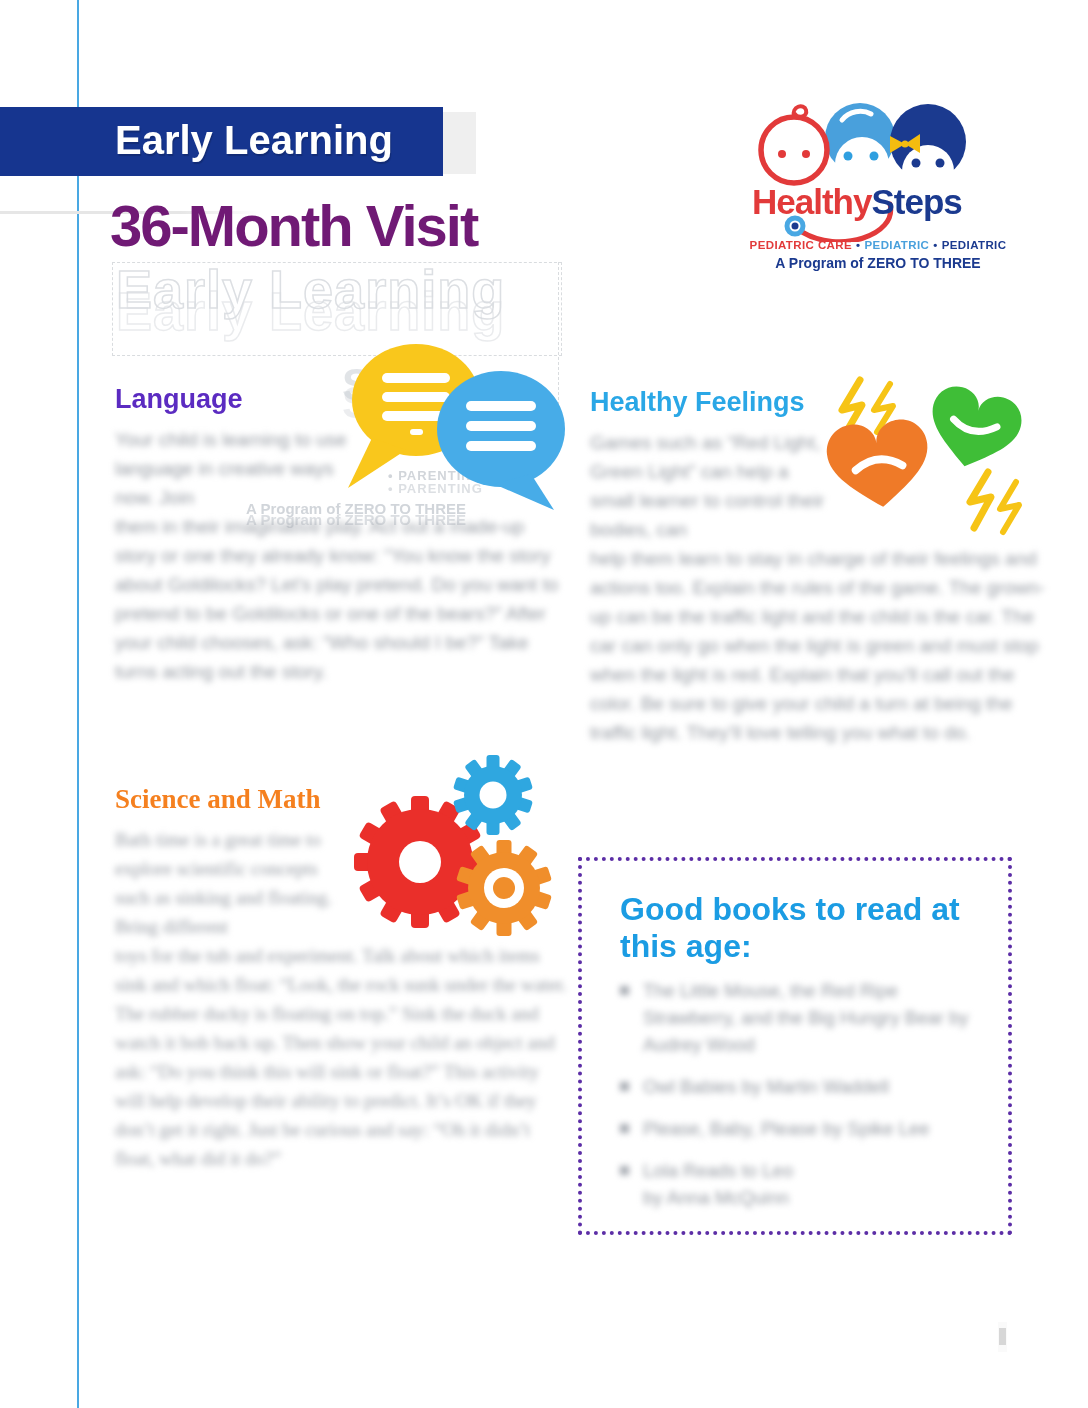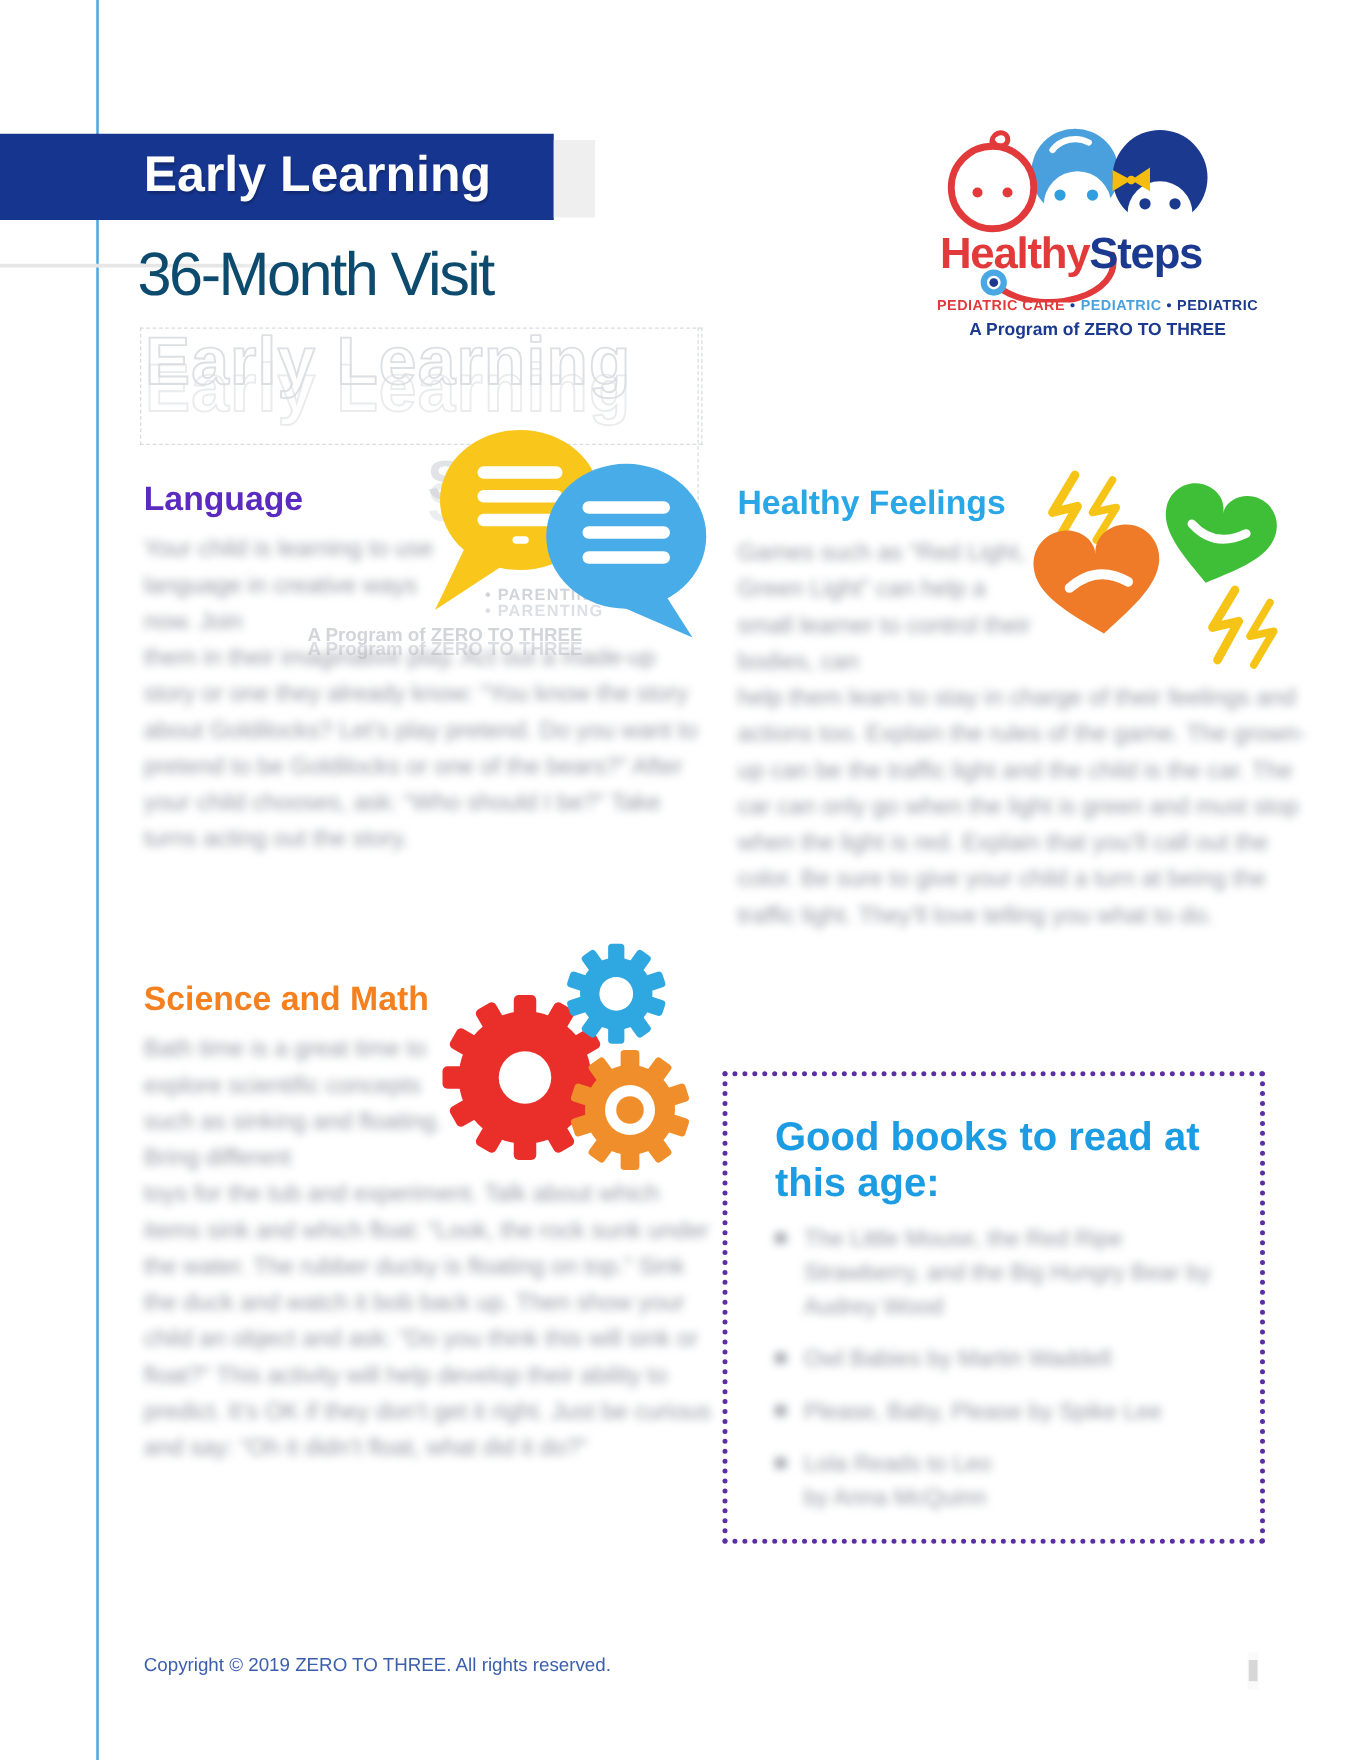--- a/index.html
+++ b/index.html
@@ -5,22 +5,22 @@
   html,body{margin:0;padding:0;background:#ffffff;}
   .page{position:relative;width:1088px;height:1408px;background:#fff;overflow:hidden;
         font-family:"Liberation Sans", sans-serif;}
   .vrule{position:absolute;left:77px;top:0;width:2px;height:1408px;background:#49a8e3;}
   .hrule{position:absolute;left:0;top:211px;width:258px;height:3px;
          background:linear-gradient(to right,#e6e6e6 70%,rgba(230,230,230,0));}
   .banner{position:absolute;left:0;top:107px;width:443px;height:69px;background:#16358f;}
   .banner span{position:absolute;left:115px;top:11px;font-size:40px;font-weight:bold;color:#fff;
                letter-spacing:0px;text-shadow:1px 2px 1px rgba(0,0,0,0.18);}
   .banner-ghost{position:absolute;left:443px;top:112px;width:33px;height:62px;background:#efefef;}
-  .page-title{position:absolute;left:110px;top:192px;font-size:49px;font-weight:normal;
-              color:#0c4a6e;letter-spacing:-2px;}
+  .page-title{position:absolute;left:110px;top:192px;font-size:58px;font-weight:bold;
+              color:#701a75;letter-spacing:-2px;}
   
   .wm{position:absolute;left:116px;font-size:54px;font-weight:bold;letter-spacing:1px;
       color:rgba(255,255,255,0);-webkit-text-stroke:1.5px #d9dce0;opacity:.9;}
   .wm.a{top:258px;} .wm.b{top:280px;opacity:.55;}
   .dash-box{position:absolute;left:112px;top:262px;width:448px;height:92px;
             border:1px dashed #d9dcdf;}
   .dash-v{position:absolute;left:558px;top:262px;width:0;height:178px;border-left:1px dashed #d9dcdf;}
   .ghost-steps{position:absolute;left:342px;top:360px;font-size:44px;font-weight:bold;
                color:#c9ced4;opacity:.55;}
   .ghost-steps.b{top:378px;opacity:.35;}
@@ -37,21 +37,21 @@
   .tagline .red{color:#e23a3a;margin-top:40px;} .tagline .lb{color:#49a0dc;} .tagline .nv{color:#1b3a8f;}
   .tagline .dot{color:#1b3a8f;padding:0 4px;}
   .program{position:absolute;left:0;top:163px;width:272px;text-align:center;font-size:14px;
            font-weight:bold;color:#1b3a8f;}
   
   .sec-heading{font-size:27px;font-weight:bold;margin:12px 0 10px 0;}
   .h-purple{color:#5b2bc1;} .h-blue{color:#2aa7e6;} .h-orange{color:#f5801f;}
   .blurtext{color:#969ba3;filter:blur(3.2px);font-size:19px;line-height:29px;}
   .col-left{position:absolute;left:115px;top:372px;width:455px;}
   .col-right{position:absolute;left:590px;top:375px;width:458px;}
-  .sec-science{position:absolute;left:115px;top:772px;width:458px;}
+  .sec-science{position:absolute;left:115px;top:772px;width:458px;font-family:Liberation Serif, serif;}
   .narrow-l{width:245px;} .narrow-r{width:242px;} .narrow-s{width:242px;}
   .art{position:absolute;}
   .art-bubbles{left:338px;top:336px;}
   .art-hearts{left:820px;top:372px;}
   .art-gears{left:338px;top:750px;}
   
   .books{position:absolute;left:578px;top:857px;width:426px;height:370px;
          border:4px dotted #5c2ea6;background:#fff;}
   .books-head{position:absolute;left:38px;top:30px;width:340px;font-size:32px;line-height:37px;
               font-weight:bold;color:#1b9ce3;}
@@ -247,18 +247,17 @@
         <span class="txt">Please, Baby, Please by Spike Lee</span>
       </li>
       <li class="book-item blurtext">
         <span class="bullet"></span>
         <span class="txt">Lola Reads to Leo
 by Anna McQuinn</span>
       </li>
     </ul>
   </div>
 
-  <div class="footer">Copyright © 2019 ZERO TO THREE. All rights reserved.</div>
   <div class="artifact">
       <i></i>
     </div>
 
 </div>
 
 </body></html>

